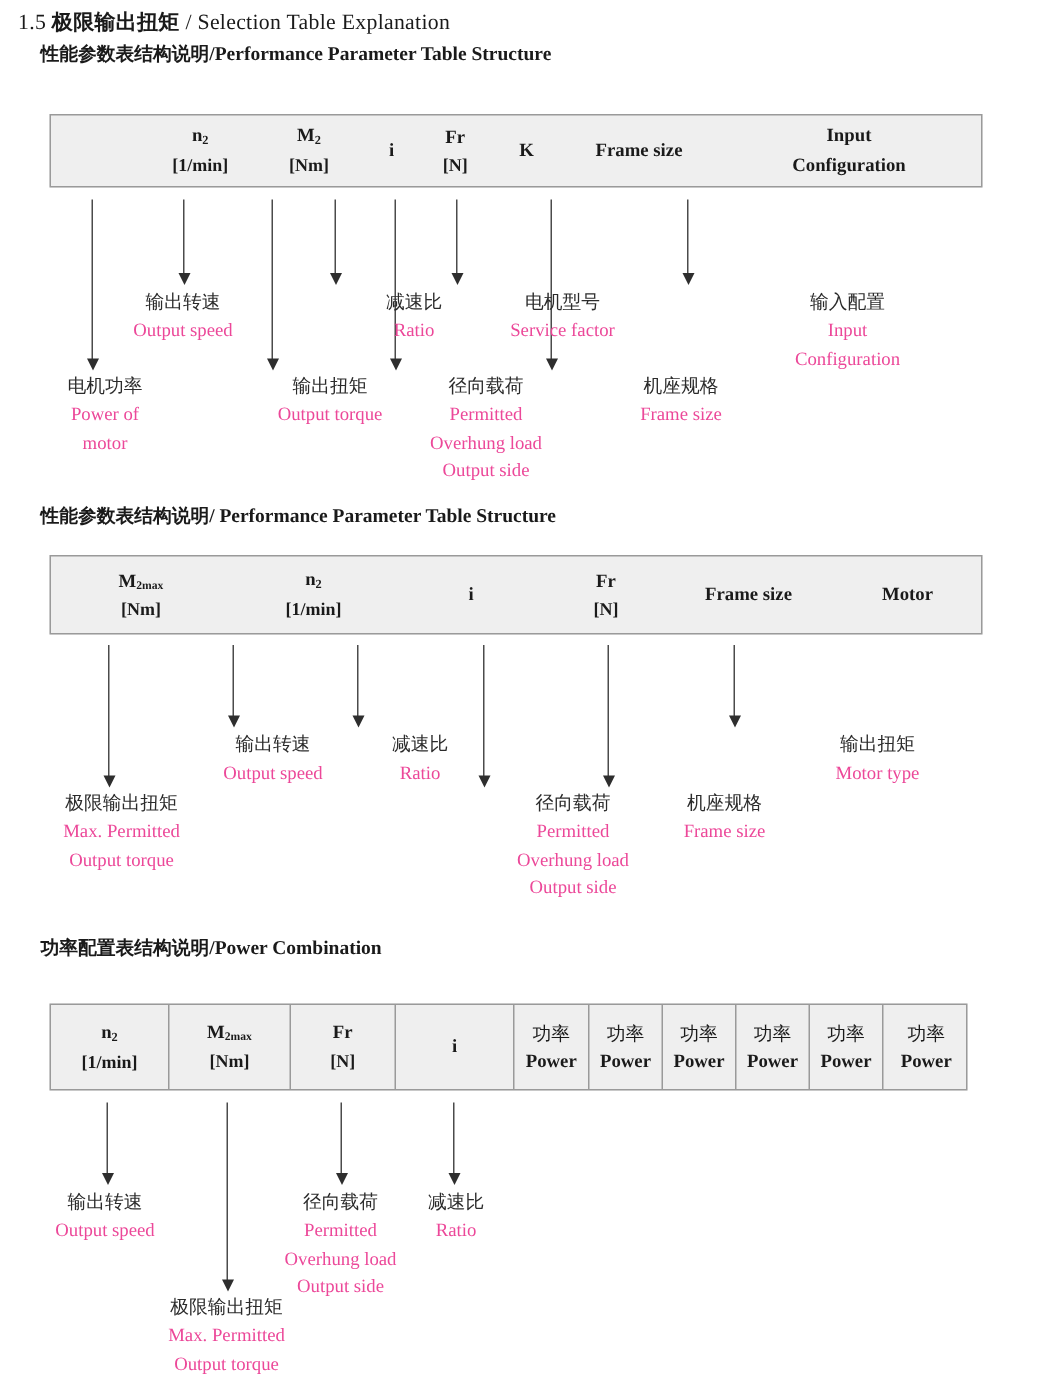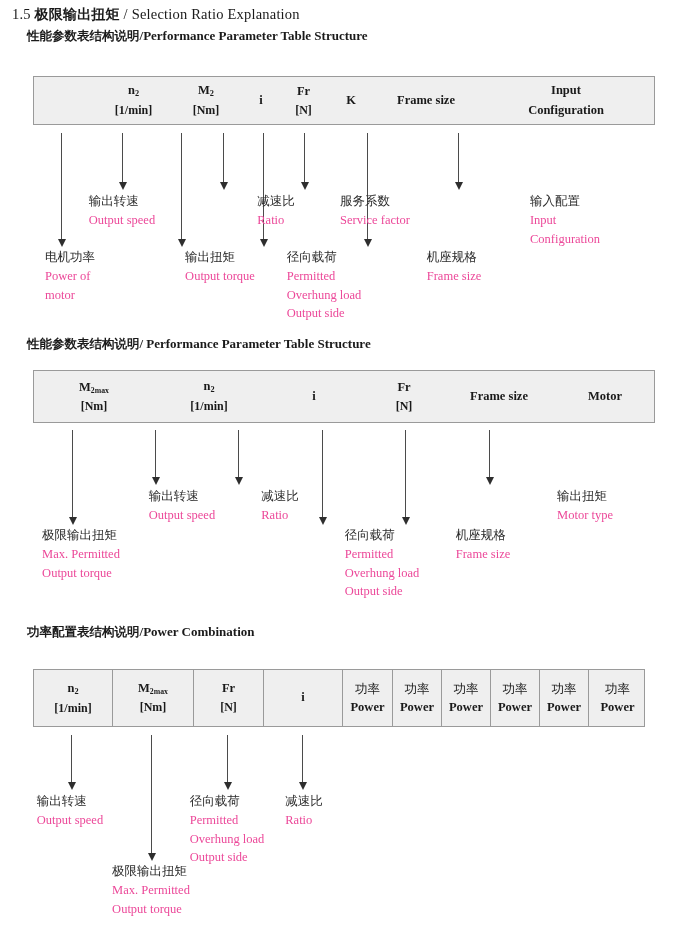--- a/index.html
+++ b/index.html
@@ -92,20 +92,21 @@
     width: 0;
     height: 0;
     border-left: 4px solid transparent;
     border-right: 4px solid transparent;
     border-top: 8px solid #2e2e2e;
   }
 
   
   .note {
     position: absolute;
+    text-align: center;
     line-height: 1.5;
     white-space: nowrap;
   }
   .note .cn {
     display: block;
     font-family: "DejaVu Sans", sans-serif;
     font-size: 12.5px;
     color: #2b2b2b;
   }
   .note .en {
@@ -115,21 +116,21 @@
     color: #ec4899;
   }
 </style>
 </head>
 <body>
 
 <div class="doc-title">
   <span class="num">1.5</span>
   <span class="cn">极限输出扭矩</span>
   <span class="en">/</span>
-  <span class="en">Selection Ratio Explanation</span>
+  <span class="en">Selection Table Explanation</span>
 </div>
 
 <div class="section-heading" style="top:28px">
   <span class="cn">性能参数表结构说明</span><span class="en">/</span><span class="en">Performance Parameter Table Structure</span>
 </div>
 
 <div class="tbl" style="left:33px; top:76px; width:622px; height:49px;">
   <div class="cell" style="left:62px;  width:75px;">
     <span>n<sub>2</sub></span>
     <span class="ln2">[1/min]</span>
@@ -169,21 +170,21 @@
 
 <div class="note" style="left:122px; top:192px; transform:translateX(-50%);">
   <span class="cn">输出转速</span>
   <span class="en">Output speed</span>
 </div>
 <div class="note" style="left:276px; top:192px; transform:translateX(-50%);">
   <span class="cn">减速比</span>
   <span class="en">Ratio</span>
 </div>
 <div class="note" style="left:375px; top:192px; transform:translateX(-50%);">
-  <span class="cn">服务系数</span>
+  <span class="cn">电机型号</span>
   <span class="en">Service factor</span>
 </div>
 <div class="note" style="left:565px; top:192px; transform:translateX(-50%);">
   <span class="cn">输入配置</span>
   <span class="en">Input</span>
   <span class="en">Configuration</span>
 </div>
 
 <div class="note" style="left:70px; top:248px; transform:translateX(-50%);">
   <span class="cn">电机功率</span>

